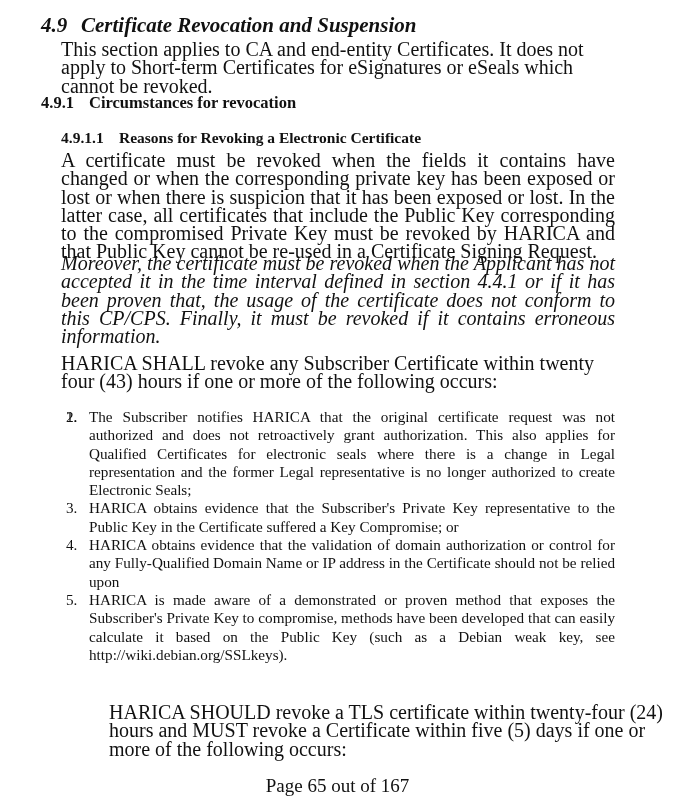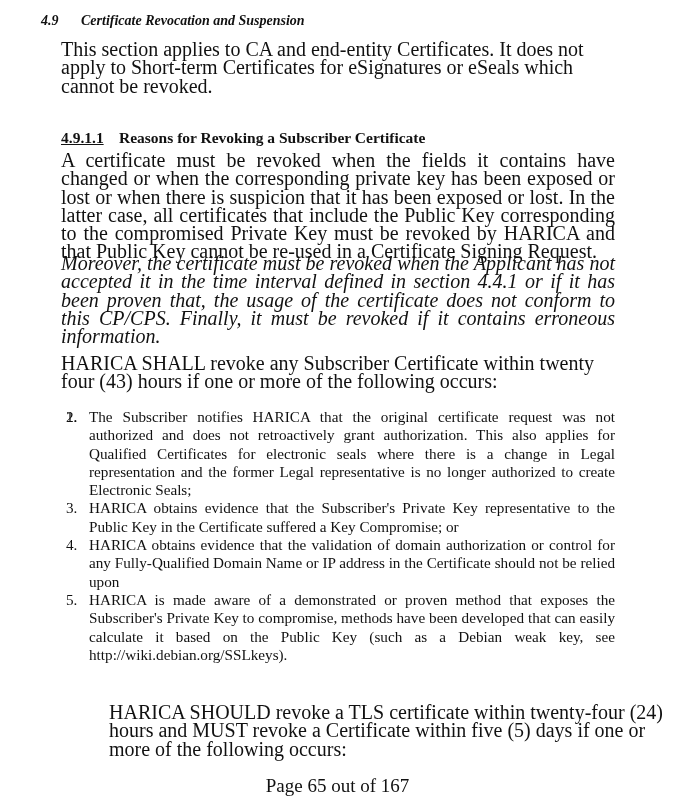--- a/index.html
+++ b/index.html
@@ -3,33 +3,33 @@
   <meta charset="utf-8">
   <style>
     html, body { margin: 0; padding: 0; background: #ffffff; }
     body {
       width: 675px; height: 806px; position: relative; overflow: hidden;
       font-family: "Liberation Serif", serif; color: #111111;
     }
     .page { position: absolute; left: 0; top: 0; width: 675px; height: 806px; }
     .h1 {
       position: absolute; left: 41px; top: 13px;
-      font-size: 14px; font-weight: bold; font-style: italic; white-space: nowrap;
+      font-size: 21px; font-weight: bold; font-style: italic; white-space: nowrap;
     }
     .h1 .num { display: inline-block; width: 40px; }
     .h2 {
       position: absolute; left: 41px; top: 93px;
       font-size: 16.5px; font-weight: bold; white-space: nowrap;
     }
     .h2 .num { display: inline-block; width: 48px; }
     .h3 {
       position: absolute; left: 61px; top: 129px;
       font-size: 15.5px; font-weight: bold; white-space: nowrap;
     }
-    .h3 .num { display: inline-block; width: 58px; text-decoration: underline; }
+    .h3 .num { display: inline-block; width: 58px; }
     .para {
       position: absolute; left: 61px; width: 554px;
       font-size: 20px; line-height: 18.3px; text-align: justify;
     }
     .p-intro { top: 40px; text-align: left; width: 570px; }
     .p1 { top: 151px; }
     .p2 { top: 254px; font-style: italic; }
     .p3 { top: 354px; text-align: left; }
     .p4 { top: 703px; text-align: left; width: 570px; margin-left: 48px; }
     .list {
@@ -48,23 +48,26 @@
 <body>
 
 <div class="page">
 
   <div class="h1">
     <span class="num">4.9</span><span>Certificate Revocation and Suspension</span>
   </div>
 
   <div class="para p-intro">This section applies to CA and end-entity Certificates. It does not apply to Short-term Certificates for eSignatures or eSeals which cannot be revoked.</div>
 
+  <div class="h2">
+    <span class="num">4.9.1</span><span>Circumstances for revocation</span>
+  </div>
 
   <div class="h3">
-    <span class="num">4.9.1.1</span><span>Reasons for Revoking a Subscriber Certificate</span>
+    <span class="num">4.9.1.1</span><span>Reasons for Revoking a Electronic Certificate</span>
   </div>
 
   <div class="para p1">A certificate must be revoked when the fields it contains have changed or when the corresponding private key has been exposed or lost or when there is suspicion that it has been exposed or lost. In the latter case, all certificates that include the Public Key corresponding to the compromised Private Key must be revoked by HARICA and that Public Key cannot be re-used in a Certificate Signing Request.</div>
   <div class="para p2">Moreover, the certificate must be revoked when the Applicant has not accepted it in the time interval defined in section 4.4.1 or if it has been proven that, the usage of the certificate does not conform to this CP/CPS. Finally, it must be revoked if it contains erroneous information.</div>
   <div class="para p3">HARICA SHALL revoke any Subscriber Certificate within twenty four (43) hours if one or more of the following occurs:</div>
 
   <ol class="list">
     <li><span class="n">1.</span></li>
     <li><span class="n">2.</span><span>The Subscriber notifies HARICA that the original certificate request was not authorized and does not retroactively grant authorization. This also applies for Qualified Certificates for electronic seals where there is a change in Legal representation and the former Legal representative is no longer authorized to create Electronic Seals;</span></li>
     <li><span class="n">3.</span><span>HARICA obtains evidence that the Subscriber's Private Key representative to the Public Key in the Certificate suffered a Key Compromise; or</span></li>

